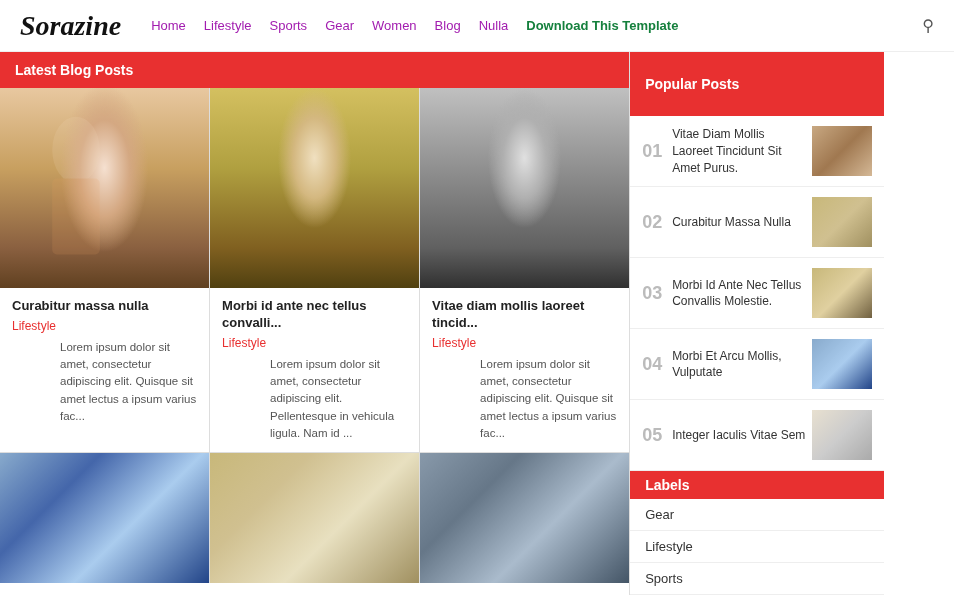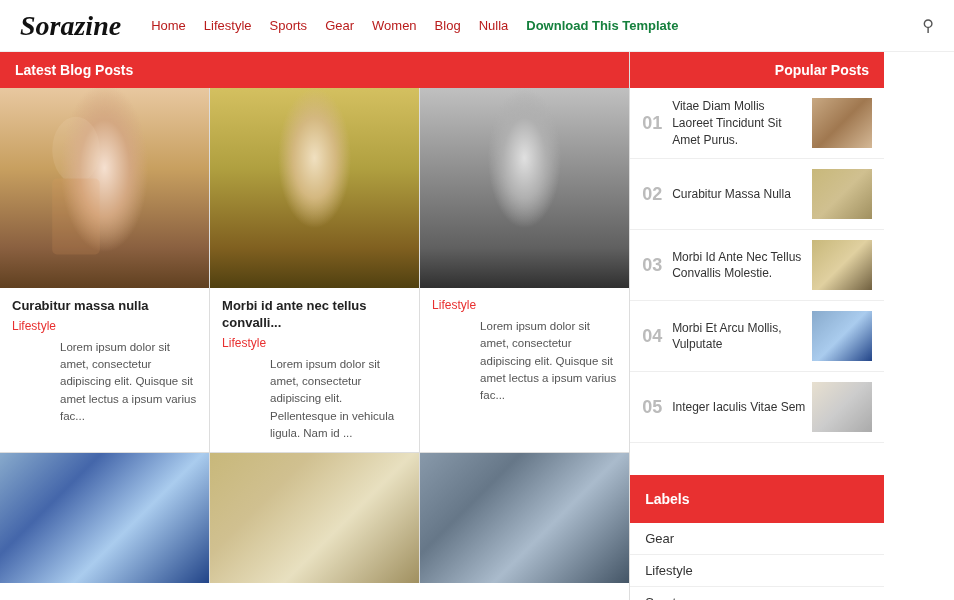--- a/index.html
+++ b/index.html
@@ -24,21 +24,21 @@
       white-space: nowrap;
     }
     #nav {
       display: flex;
       align-items: center;
       gap: 18px;
       flex: 1;
     }
     .nav-item {
       font-size: 13px;
-      color: #b91c1c;
+      color: #a21caf;
       cursor: pointer;
       text-decoration: none;
     }
     .nav-download {
       color: #15803d;
       font-weight: bold;
     }
     .search-icon-wrap {
       margin-left: auto;
       cursor: pointer;
@@ -131,24 +131,23 @@
     }
 
     
     #sidebar {
       width: 274px;
       background: #fff;
     }
     .sidebar-header-red {
       background: #e83030;
       color: #fff;
-      padding: 10px 15px;
+      padding: 24px 15px;
       font-size: 14px;
       font-weight: bold;
-      text-align: right;
     }
     .popular-post-item {
       display: flex;
       align-items: center;
       padding: 10px 12px;
       border-bottom: 1px solid #eee;
       gap: 6px;
     }
     .popular-post-num {
       font-size: 18px;
@@ -175,24 +174,23 @@
     .thumb1 { background: linear-gradient(135deg, #c8a882 0%, #a07850 50%, #d4b896 100%); }
     .thumb2 { background: linear-gradient(135deg, #c8b87a 0%, #d0c090 50%, #a09060 100%); }
     .thumb3 { background: linear-gradient(135deg, #c8b87a 0%, #e0d0a0 50%, #706040 100%); }
     .thumb4 { background: linear-gradient(135deg, #88aacc 0%, #aaccee 50%, #224488 100%); }
     .thumb5 { background: linear-gradient(135deg, #e8e0d0 0%, #cccccc 50%, #aaaaaa 100%); }
 
     .labels-section {}
     .labels-header-red {
       background: #e83030;
       color: #fff;
-      padding: 16px 15px;
+      padding: 6px 15px;
       font-size: 14px;
       font-weight: bold;
-      margin-top: 32px;
     }
     .label-item {
       padding: 8px 15px;
       border-bottom: 1px solid #eee;
       font-size: 13px;
       color: #333;
       cursor: pointer;
     }
 
     
@@ -263,20 +261,21 @@
           <div class="blog-card-cat">Lifestyle</div>
           <div class="blog-card-excerpt">Lorem ipsum dolor sit amet, consectetur adipiscing elit. Pellentesque in vehicula ligula. Nam id ...</div>
         </div>
       </div>
 
       <div class="blog-card">
         <div class="blog-card-img">
           <div class="blog-card-img-placeholder fashion-woman-3" style="width:100%;height:100%;"></div>
         </div>
         <div class="blog-card-body">
+          <div class="blog-card-title">Vitae diam mollis laoreet tincid...</div>
           <div class="blog-card-cat">Lifestyle</div>
           <div class="blog-card-excerpt">Lorem ipsum dolor sit amet, consectetur adipiscing elit. Quisque sit amet lectus a ipsum varius fac...</div>
         </div>
       </div>
 
     </div>
 
     <div class="blog-grid-images">
       <div class="blog-img-full">
         <div class="blog-img-full-inner img-fashion4"></div>

